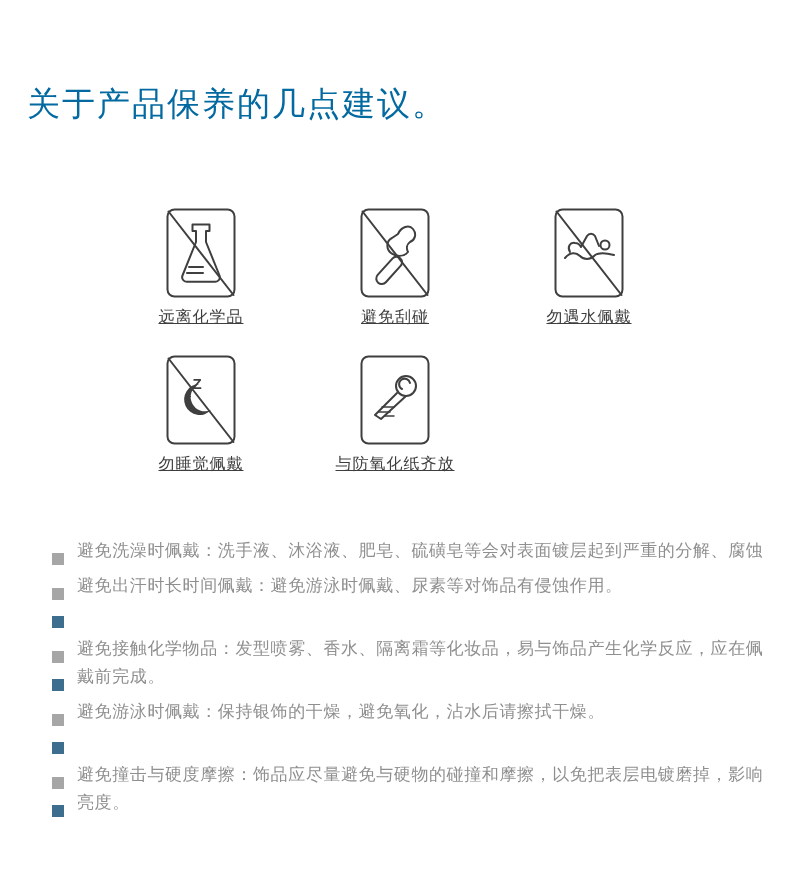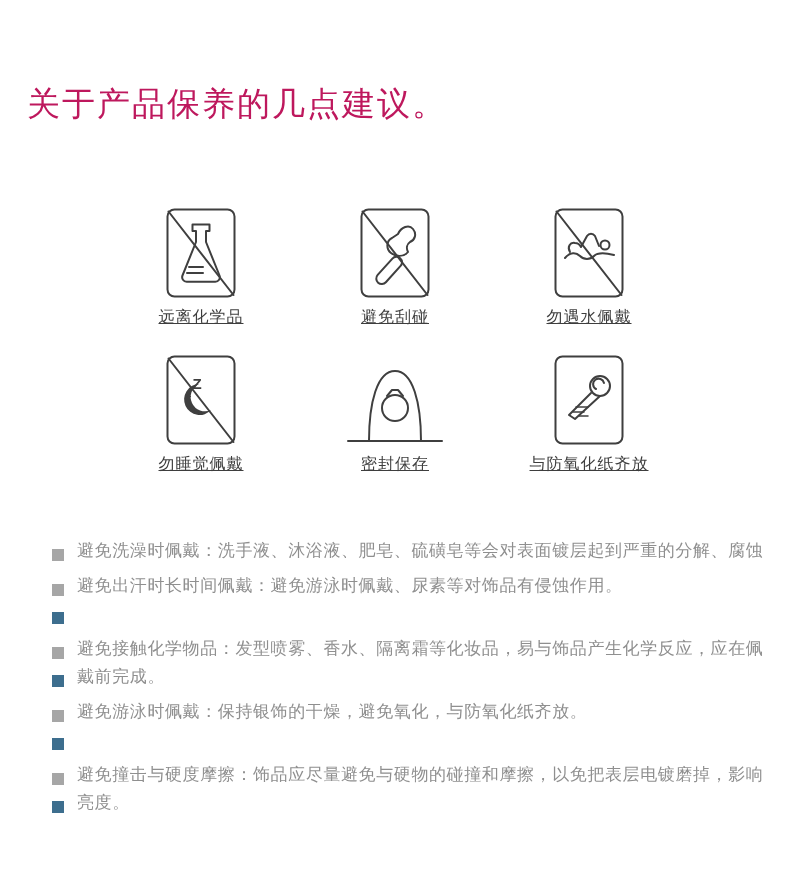--- a/index.html
+++ b/index.html
@@ -7,41 +7,41 @@
     position:relative;
     width:790px;height:881px;
     background:#ffffff;
     overflow:hidden;
     font-family:"Liberation Sans","DejaVu Sans",sans-serif;
     color:#3f3f3f;
   }
   .page-title{
     position:absolute;left:27px;top:82px;
     font-size:33px;font-weight:300;letter-spacing:2px;
-    color:#be185d;white-space:nowrap;
+    color:#0369a1;white-space:nowrap;
   }
   .icon-grid{
     position:absolute;left:104px;top:208px;width:582px;
     display:grid;grid-template-columns:repeat(3,1fr);
   }
   .icon-cell{
     height:147px;
     display:flex;flex-direction:column;align-items:center;
   }
   .icon-box{display:block;height:90px;color:#3f3f3f;}
   .icon-box svg{display:block;}
   .icon-label{
     margin-top:9px;font-size:16px;letter-spacing:1px;
     color:#3e3e3e;white-space:nowrap;text-decoration:underline;
   }
   .notes{
     position:absolute;left:52px;top:537px;width:712px;
   }
   .note-item{margin-bottom:7px;}
-  .note-row{display:flex;align-items:center;height:28px;}
+  .note-row{display:flex;align-items:flex-end;height:28px;}
   .sq{
     flex:none;width:12px;height:12px;margin:8px 13px 0 0;
   }
   .sq.gray{background:#a6a6a6;}
   .sq.blue{background:#3d6e8e;}
   .note-text{
     font-size:17px;line-height:28px;letter-spacing:0.6px;
     color:#8f8f8f;white-space:nowrap;
   }
 </style>
@@ -98,31 +98,20 @@
           <rect x="1.5" y="1.5" width="67" height="87" rx="7"></rect>
           <path d="M33 29 A15.5 15.5 0 1 0 45 55 A12 12 0 0 1 33 29 Z" fill="currentColor" stroke="none"></path>
           <text x="31" y="34" text-anchor="middle" font-size="15" font-weight="bold" fill="currentColor" stroke="none" font-family="Liberation Sans, sans-serif">Z</text>
           <text x="23" y="42" text-anchor="middle" font-size="9" font-weight="bold" fill="currentColor" stroke="none" font-family="Liberation Sans, sans-serif">z</text>
           <line x1="2.5" y1="3.5" x2="67.5" y2="87"></line>
         </svg>
       </span>
       <span class="icon-label">勿睡觉佩戴</span>
     </div>
 
-    <div class="icon-cell">
-      <span class="icon-box">
-        <svg width="100" height="90" viewBox="0 0 100 90" fill="none" stroke="currentColor" stroke-width="2" stroke-linejoin="round" stroke-linecap="round">
-          <path d="M24 86 C24 48 32 16 50 16 C68 16 76 48 76 86"></path>
-          <line x1="3" y1="86" x2="97" y2="86"></line>
-          <circle cx="50" cy="53" r="13"></circle>
-          <path d="M42 41 L47 35 H53 L58 41"></path>
-        </svg>
-      </span>
-      <span class="icon-label">密封保存</span>
-    </div>
 
     <div class="icon-cell">
       <span class="icon-box">
         <svg width="70" height="90" viewBox="0 0 70 90" fill="none" stroke="currentColor" stroke-width="2" stroke-linejoin="round" stroke-linecap="round">
           <rect x="1.5" y="1.5" width="67" height="87" rx="7"></rect>
           <circle cx="46" cy="31" r="10"></circle>
           <path d="M42 34 A5.5 5.5 0 1 1 50 28"></path>
           <path d="M37 38 L15 60 L21 64 L46 41"></path>
           <g stroke-width="1.5">
             <line x1="22" y1="52" x2="34" y2="52"></line>
@@ -163,21 +152,21 @@
       </div>
       <div class="note-row">
         <span class="sq blue"></span>
         <span class="note-text">戴前完成。</span>
       </div>
     </div>
 
     <div class="note-item">
       <div class="note-row">
         <span class="sq gray"></span>
-        <span class="note-text">避免游泳时佩戴：保持银饰的干燥，避免氧化，与防氧化纸齐放。</span>
+        <span class="note-text">避免游泳时佩戴：保持银饰的干燥，避免氧化，沾水后请擦拭干燥。</span>
       </div>
       <div class="note-row">
         <span class="sq blue"></span>
         <span class="note-text"></span>
       </div>
     </div>
 
     <div class="note-item">
       <div class="note-row">
         <span class="sq gray"></span>

